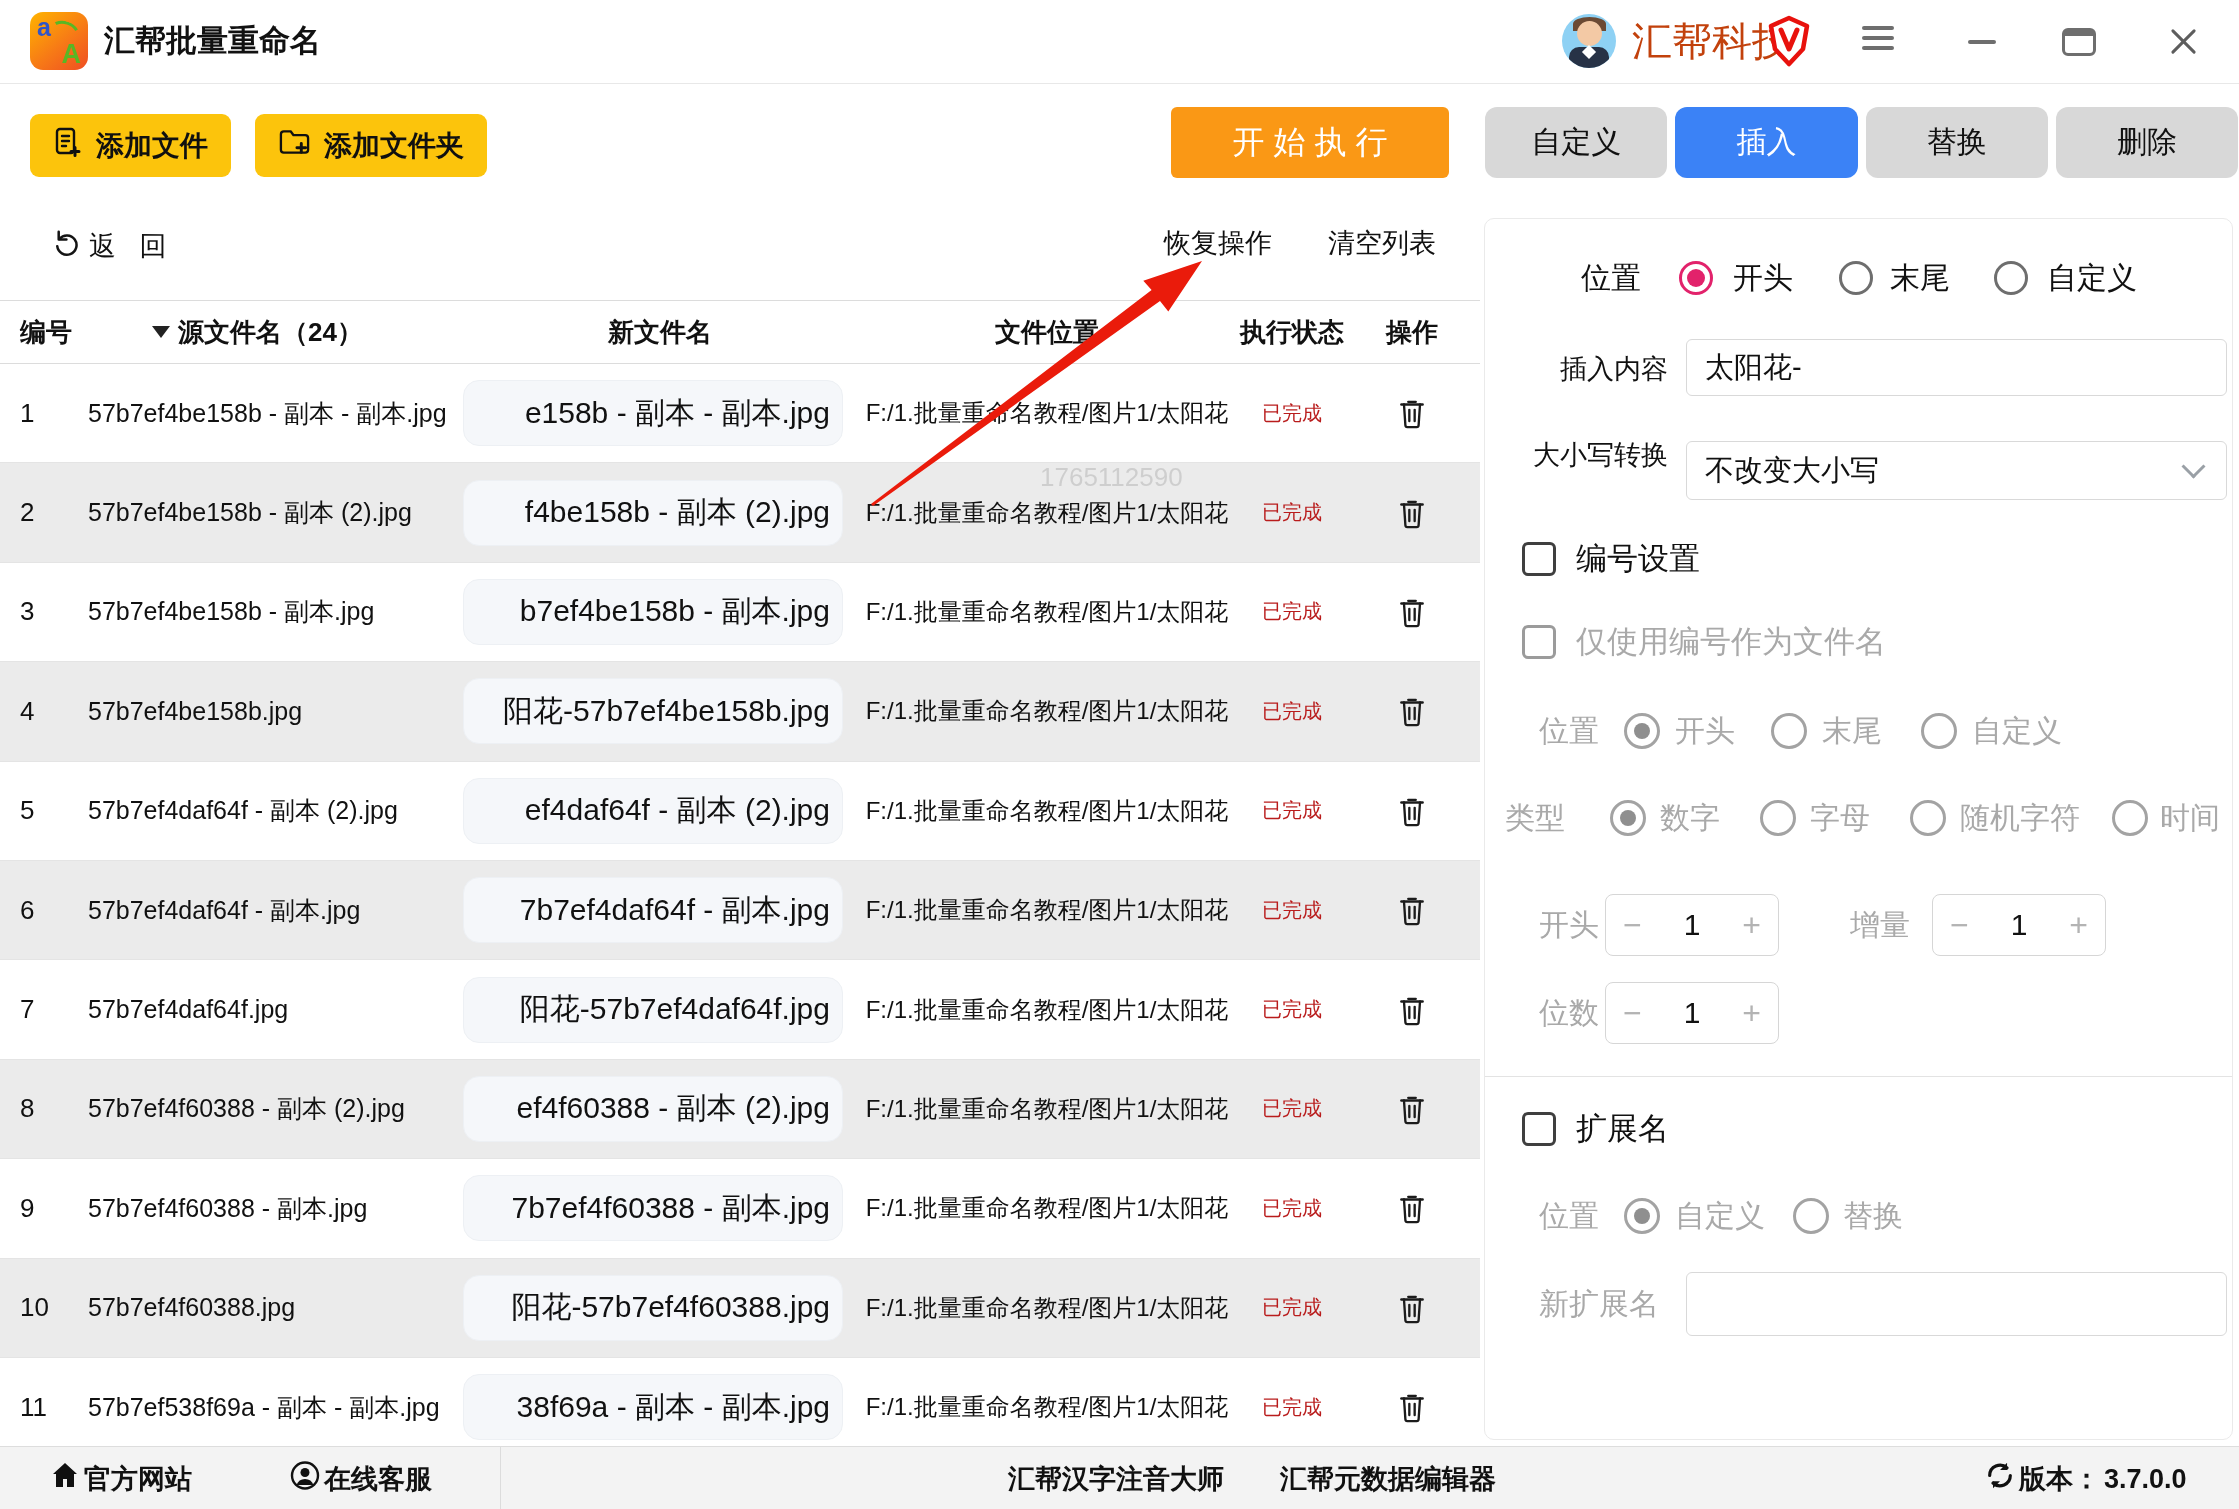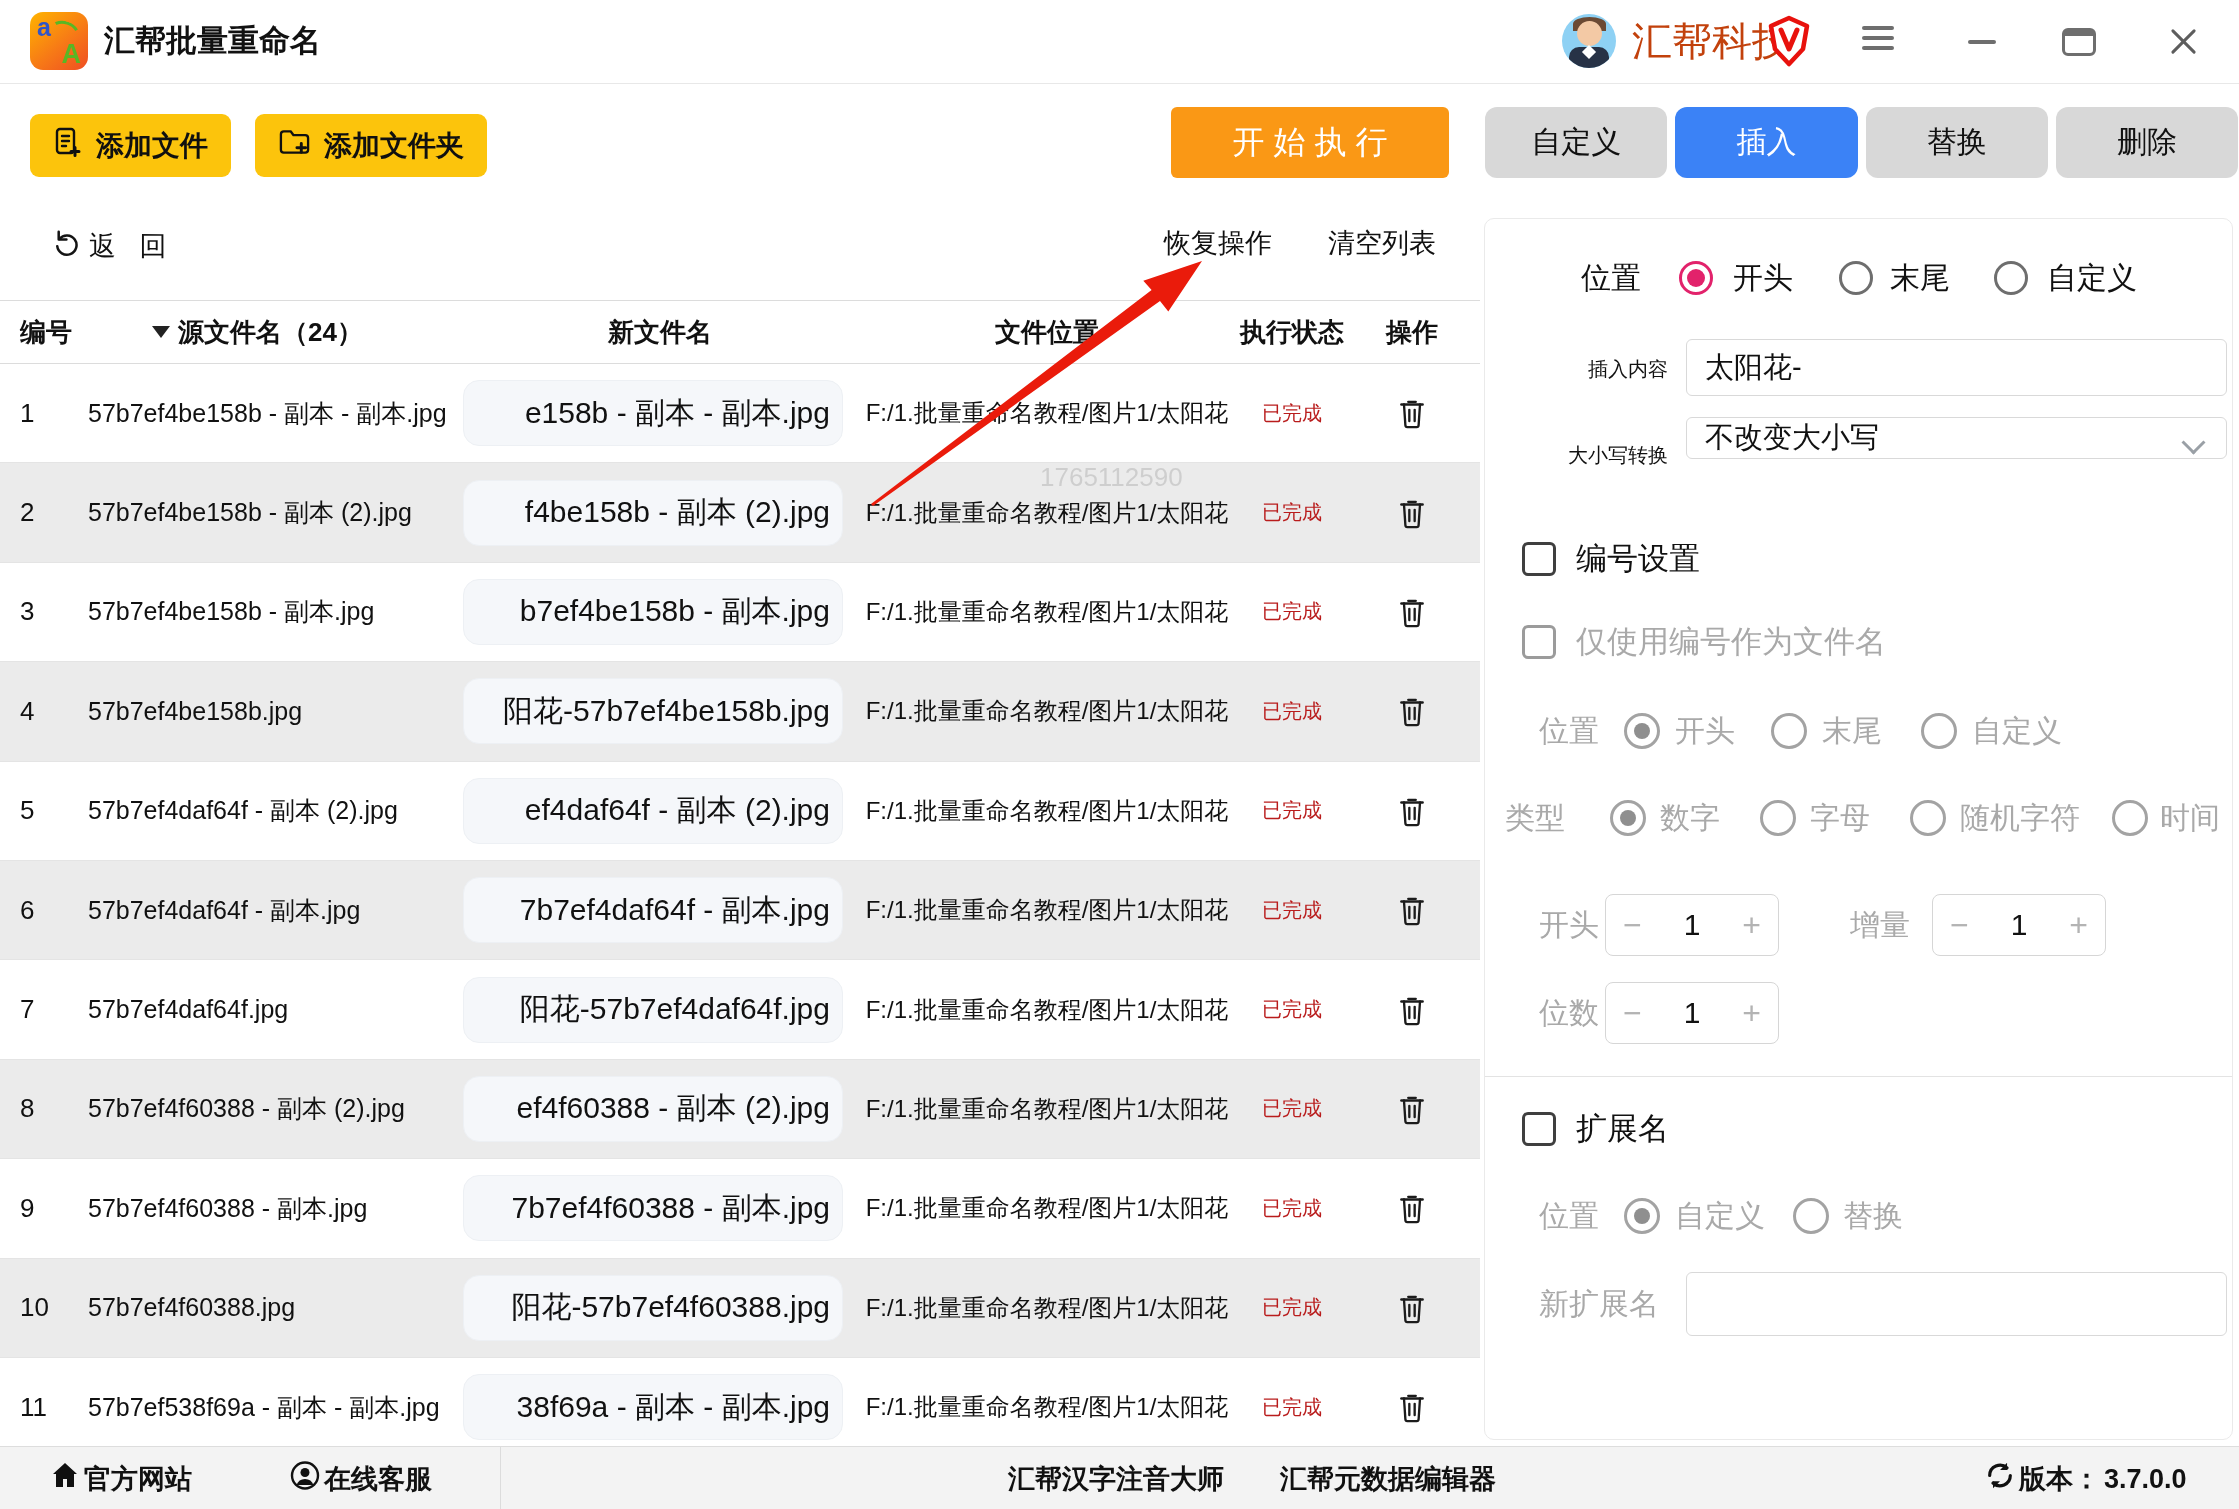--- a/index.html
+++ b/index.html
@@ -73,21 +73,21 @@
   .radio{border-radius:50%;box-sizing:border-box;background:#fff}
   .radio.en{width:34px;height:34px;border:3px solid #6e6e6e}
   .radio.en.sel{border-color:#e2226b}
   .radio.en.sel::after{content:"";position:absolute;inset:5px;border-radius:50%;background:#e2226b}
   .radio.dis{width:36px;height:36px;border:3px solid #a3a3a3}
   .radio.dis.sel::after{content:"";position:absolute;inset:7px;border-radius:50%;background:#8f8f8f}
   .rtext{font-size:30px;color:#111;white-space:nowrap}
   .rtext.dis{color:#a9a9a9}
   .plabel1{position:absolute;transform:translateY(-50%);font-size:30px;color:#111;white-space:nowrap}
   .plabel2{position:absolute;transform:translateY(-50%);font-size:30px;color:#a9a9a9;white-space:nowrap}
-  .plabelbox{position:absolute;left:0;width:183px;text-align:right;transform:translateY(-50%);font-size:20px;color:#111;white-space:nowrap}
+  .plabelbox{position:absolute;left:0;width:183px;text-align:right;transform:translateY(-50%);font-size:27px;color:#111;white-space:nowrap}
   .pinput{position:absolute;left:201px;width:541px;border:1px solid #d9d9d9;border-radius:6px;box-sizing:border-box;
           background:#fff;display:flex;align-items:center;padding:0 18px;font-size:29px}
   .caret{position:absolute;right:24px;top:16px;width:14px;height:14px;border-right:3px solid #9aa0a6;border-bottom:3px solid #9aa0a6;transform:rotate(45deg)}
   .cbrow{position:absolute;left:37px;display:flex;align-items:center;gap:20px;height:44px}
   .cbox{width:34px;height:34px;border:3px solid #3f3f3f;border-radius:6px;box-sizing:border-box;background:#fff;flex:none}
   .cbox.dis{border-color:#9b9b9b}
   .cblabel{font-size:31px;font-weight:400;color:#111;white-space:nowrap}
   .cblabel.dis{font-weight:400;color:#a9a9a9}
   .stepper{position:absolute;width:174px;height:62px;border:1px solid #d6d6d6;border-radius:8px;box-sizing:border-box;background:#fff;
            display:flex;align-items:center;justify-content:space-between;padding:0 17px}
@@ -447,21 +447,21 @@
       <span class="radio en" style="left: 509px;"></span>
       <span class="rtext" style="left: 562px;">自定义</span>
     </div>
 
   <span class="plabelbox" style="top:150px">插入内容</span>
   <div class="pinput" style="top:120px;height:57px">
     <span>太阳花-</span>
   </div>
 
   <span class="plabelbox" style="top:236px">大小写转换</span>
-  <div class="pinput" style="top:198px;height:42px">
+  <div class="pinput" style="top:222px;height:59px">
     <span>不改变大小写</span>
     <span class="caret"></span>
   </div>
 
   <div class="cbrow" style="top:318px">
     <span class="cbox"></span>
     <span class="cblabel">编号设置</span>
   </div>
   <div class="cbrow" style="top:401px">
     <span class="cbox dis"></span>

